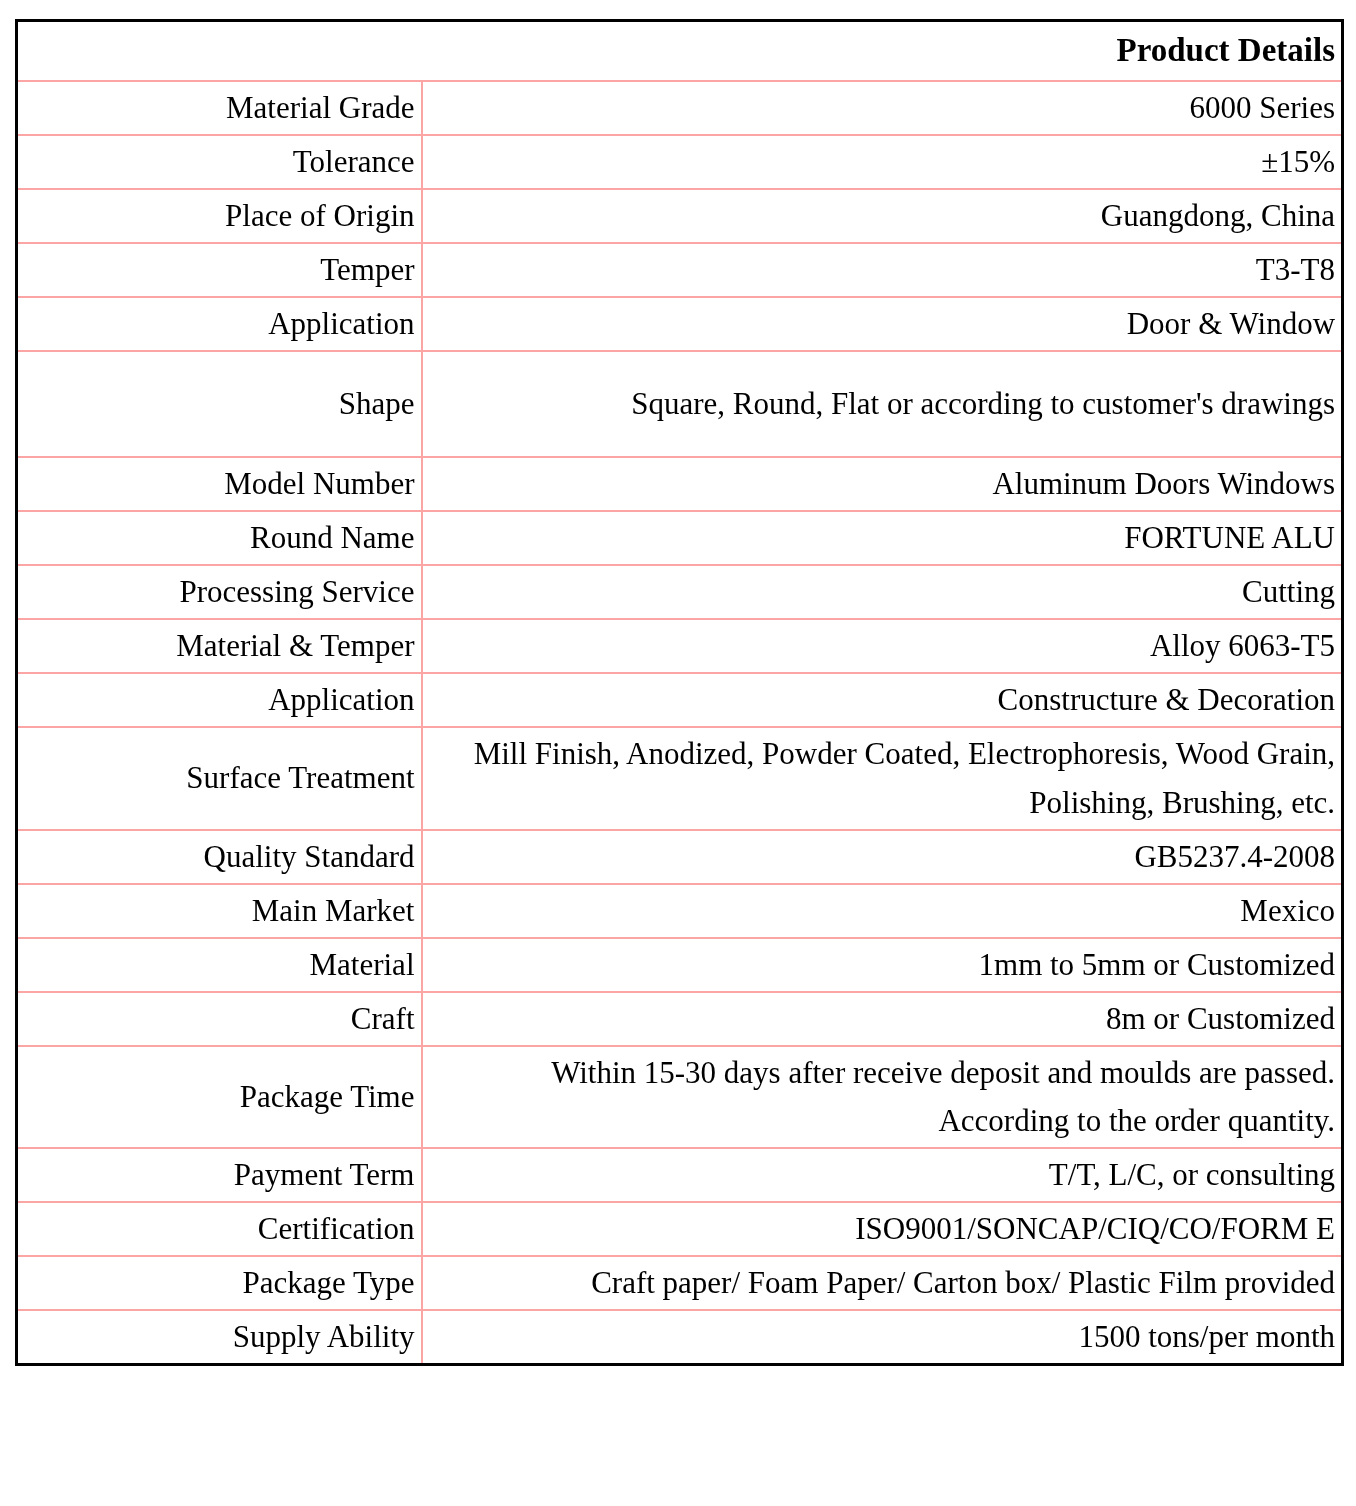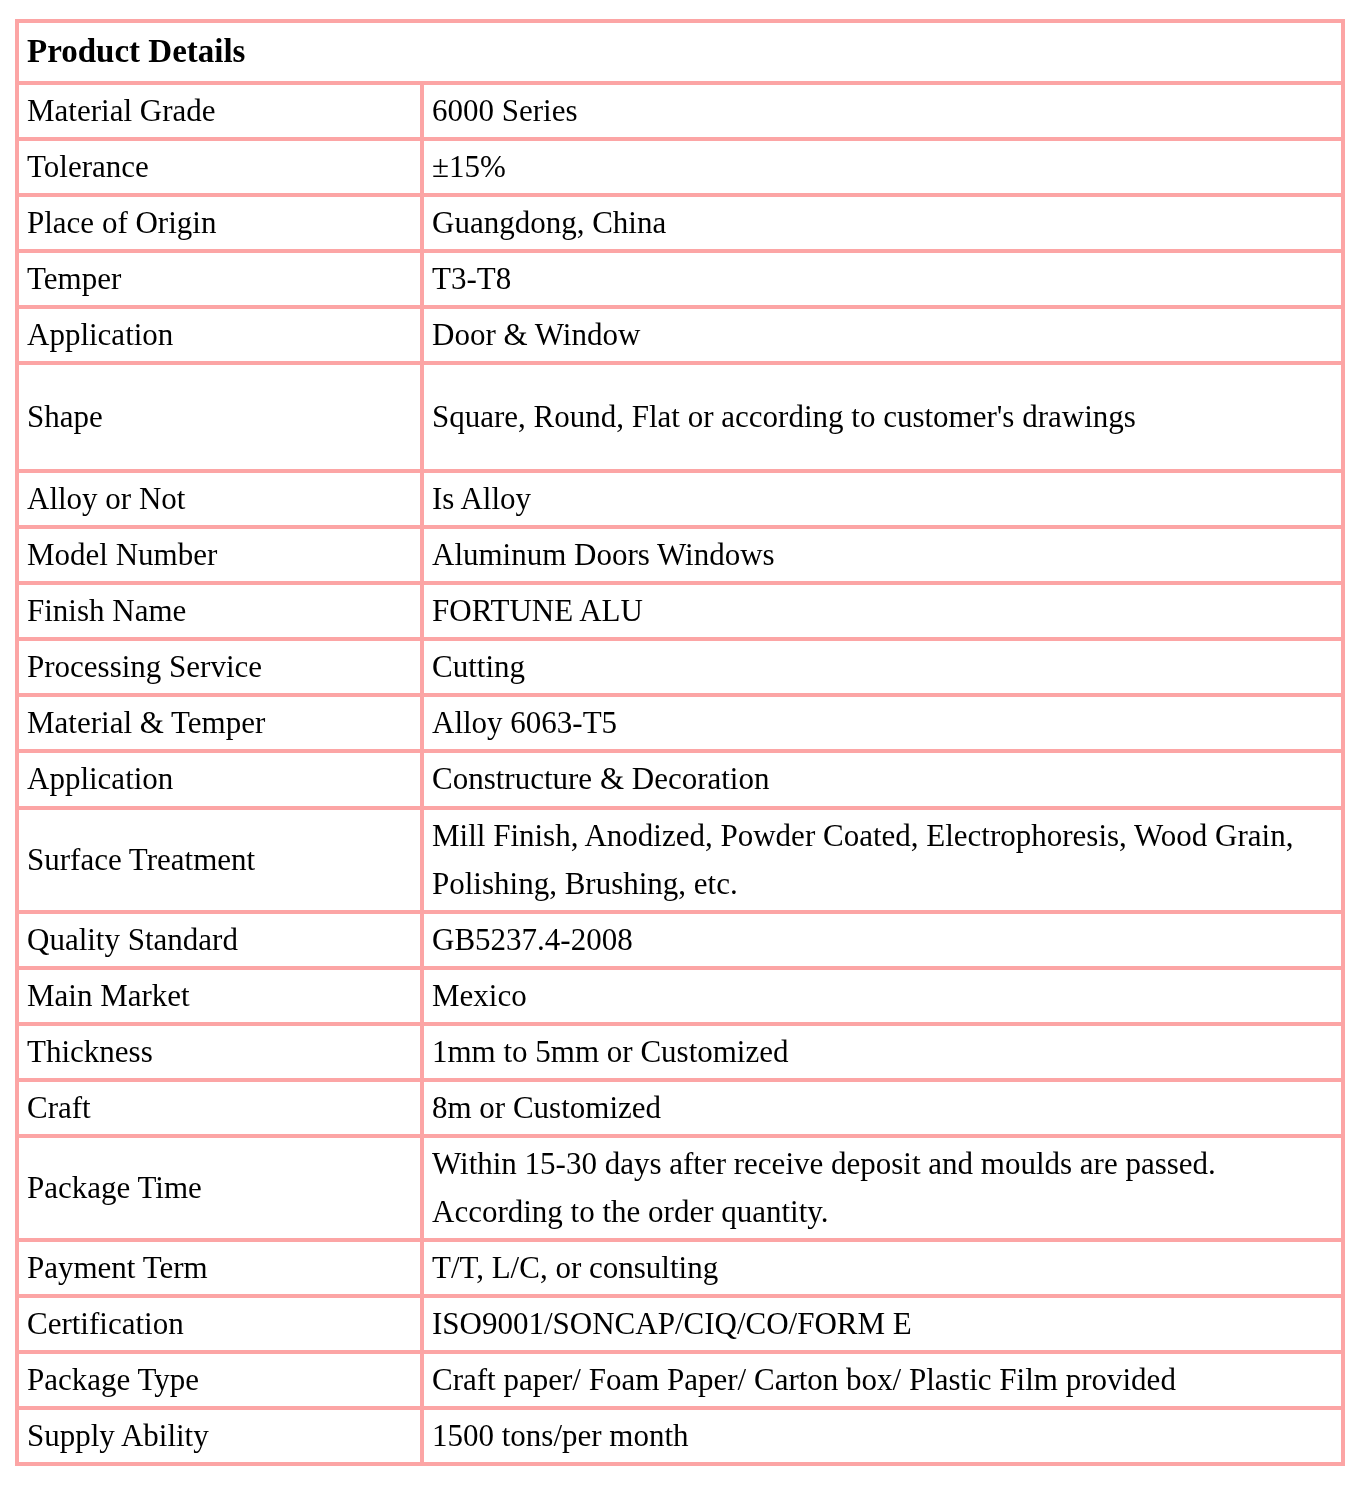--- a/index.html
+++ b/index.html
@@ -17,25 +17,25 @@
   table.spec-table {
     border-collapse: collapse;
     width: 1326px;
     table-layout: fixed;
     border: 3px solid #000000;
   }
   table.spec-table col.label-col { width: 405px; }
   table.spec-table col.value-col { width: 921px; }
   table.spec-table th,
   table.spec-table td {
-    border: 4px solid #fca5a5;
+    border: 2px solid #fca5a5;
     padding: 2px 6px 2px 8px;
     font-size: 31px;
     line-height: 1.55;
-    text-align: left;
+    text-align: right;
     vertical-align: middle;
     overflow: hidden;
     word-wrap: break-word;
   }
   table.spec-table th.title-cell {
     font-size: 33px;
     font-weight: bold;
     height: 54px;
     vertical-align: middle;
   }
@@ -75,29 +75,25 @@
   </tr>
       <tr class="normal-row">
     <td>Application</td>
     <td>Door &amp; Window</td>
   </tr>
       <tr class="tall-row">
     <td>Shape</td>
     <td>Square, Round, Flat or according to customer's drawings</td>
   </tr>
       <tr class="normal-row">
-    <td>Alloy or Not</td>
-    <td>Is Alloy</td>
-  </tr>
-      <tr class="normal-row">
     <td>Model Number</td>
     <td>Aluminum Doors Windows</td>
   </tr>
       <tr class="normal-row">
-    <td>Finish Name</td>
+    <td>Round Name</td>
     <td>FORTUNE ALU</td>
   </tr>
       <tr class="normal-row">
     <td>Processing Service</td>
     <td>Cutting</td>
   </tr>
       <tr class="normal-row">
     <td>Material &amp; Temper</td>
     <td>Alloy 6063-T5</td>
   </tr>
@@ -111,21 +107,21 @@
   </tr>
       <tr class="normal-row">
     <td>Quality Standard</td>
     <td>GB5237.4-2008</td>
   </tr>
       <tr class="normal-row">
     <td>Main Market</td>
     <td>Mexico</td>
   </tr>
       <tr class="normal-row">
-    <td>Thickness</td>
+    <td>Material</td>
     <td>1mm to 5mm or Customized</td>
   </tr>
       <tr class="normal-row">
     <td>Craft</td>
     <td>8m or Customized</td>
   </tr>
       <tr class="normal-row">
     <td>Package Time</td>
     <td>Within 15-30 days after receive deposit and moulds are passed. According to the order quantity.</td>
   </tr>

